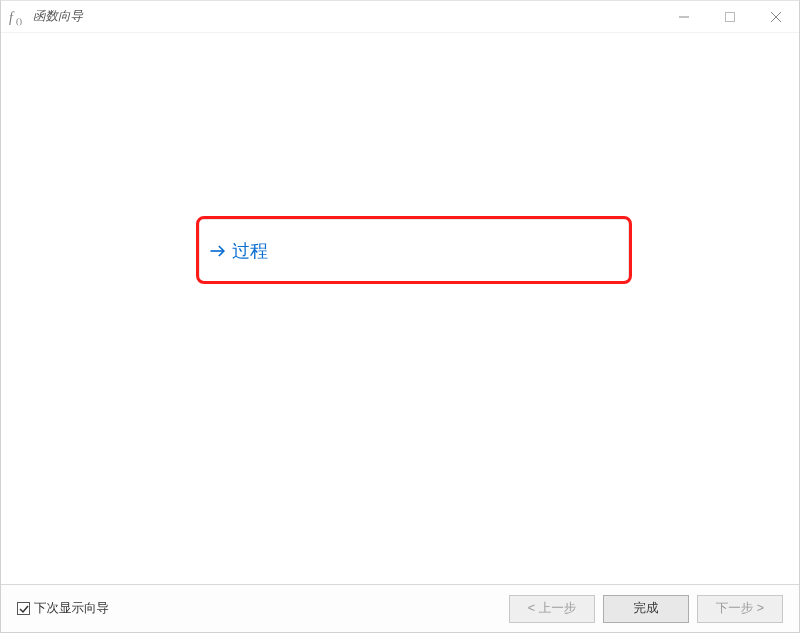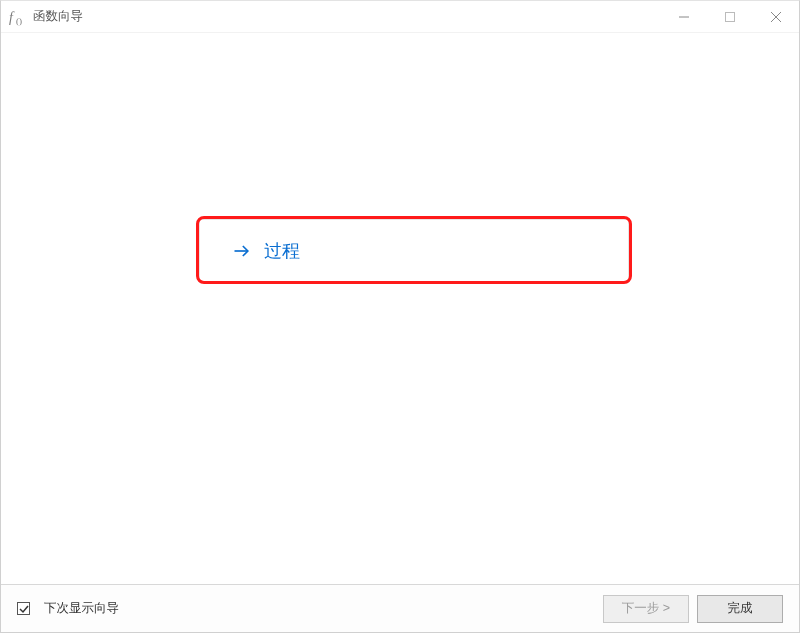--- a/index.html
+++ b/index.html
@@ -1,35 +1,35 @@
 <!DOCTYPE html>
 <html><head>
   <meta charset="utf-8">
   <style>
     * { margin:0; padding:0; box-sizing:border-box; }
     body { font-family:"Microsoft YaHei","PingFang SC",Arial,sans-serif; background:#fff; }
     .window { width:800px; height:633px; border:1px solid #d0d0d0; background:#fff; display:flex; flex-direction:column; border-top:1px solid #e3e3e3; }
     .titlebar { height:32px; background:#fff; display:flex; align-items:center; border-bottom:1px solid #f2f2f2; }
     .titlebar-left { display:flex; align-items:center; padding-left:8px; gap:6px; }
     .app-icon { width:18px; height:18px; display:flex; align-items:center; justify-content:center; }
-    .title-text { font-size:12.5px; color:#555; }
+    .title-text { font-size:12.5px; color:#555;font-style:italic; }
     .titlebar-right { margin-left:auto; display:flex; }
     .win-btn { width:46px; height:32px; display:flex; align-items:center; justify-content:center; color:#888; }
     .win-btn svg { width:10px; height:10px; }
     .content { flex:1; position:relative; padding:24px; }
     .page-title { color:#0a6ed1; font-size:18px; padding:10px 6px 0; }
     .options { position:absolute; top:186px; left:198px; width:430px; border:1px solid #e6e6e6; }
-    .option { display:flex; align-items:center; height:62px; padding:0 32px; gap:12px; border-bottom:1px solid #e6e6e6; cursor:pointer; background:#fff;text-align:right; }
+    .option { display:flex; align-items:center; height:62px; padding:0 8px; gap:4px; border-bottom:1px solid #e6e6e6; cursor:pointer; background:#fff;text-align:right; }
     .option:last-child { border-bottom:none; }
     .option .arrow { width:20px; height:20px; display:flex; align-items:center; justify-content:center; }
     .option .arrow svg { width:20px; height:20px; }
     .option .label { font-size:18px; color:#0a6ed1; }
     .highlight { position:absolute; top:183px; left:195px; width:436px; height:68px; border:3px solid #ff1a1a; border-radius:8px; pointer-events:none; }
     .footer { height:48px; border-top:1px solid #d8d8d8; background:#fdfdfd; display:flex; align-items:center; padding:0 16px; gap:8px; }
-    .checkbox-wrap { display:flex; align-items:center; gap:14px; font-size:12.5px; color:#333; }
+    .checkbox-wrap { display:flex; align-items:center; gap:4px; font-size:12.5px; color:#333; }
     .chk { width:13px; height:13px; border:1px solid #555; display:flex; align-items:center; justify-content:center; background:#fff; }
     .chk svg { width:10px; height:10px; }
     .spacer { flex:1; }
     .btn { min-width:86px; height:28px; border:1px solid #adadad; background:#e8e8e8; font-size:12.5px; color:#333; display:flex; align-items:center; justify-content:center; cursor:pointer; }
     .btn.disabled { color:#9a9a9a; background:#efefef; border-color:#c8c8c8; cursor:default; }
   </style>
 </head>
 <body>
 
 <div class="window">
@@ -84,17 +84,18 @@
   <div class="footer">
     <label class="checkbox-wrap">
       <span class="chk">
         <svg viewBox="0 0 10 10">
             <polyline points="1,5 4,8 9,2" fill="none" stroke="#333" stroke-width="1.5"></polyline>
           </svg>
       </span>
       <span>下次显示向导</span>
     </label>
     <div class="spacer"></div>
+    <div class="btn disabled">&lt; 上一步</div>
+    <div class="btn">完成</div>
     <div class="btn disabled">下一步 &gt;</div>
-    <div class="btn">完成</div>
   </div>
 
 </div>
 
 </body></html>

